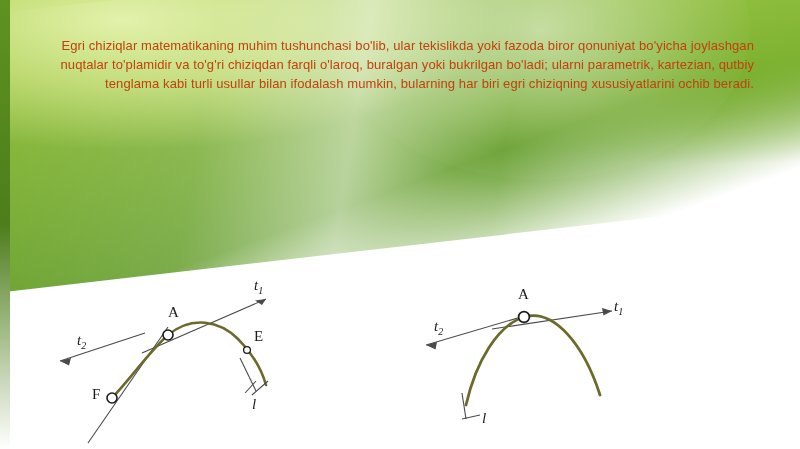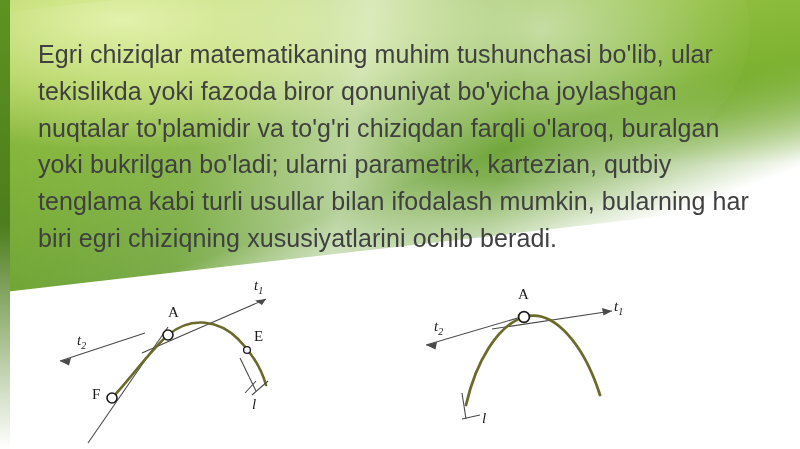--- a/index.html
+++ b/index.html
@@ -69,25 +69,26 @@
     background: radial-gradient(ellipse at center, rgba(255,255,255,0.55) 0%, rgba(255,255,255,0.12) 55%, rgba(255,255,255,0) 75%);
     pointer-events: none;
   }
 
   
   .body-text {
     position: absolute;
     left: 38px;
     top: 36px;
     width: 716px;
-    font-size: 25px;
+    font-size: 13px;
     line-height: 1.47;
-    color: #404040;
+    color: #c2410c;
     letter-spacing: 0.1px;
     white-space: pre-wrap;
+    text-align: right;
   }
 
   
   .figures {
     position: absolute;
     left: 0;
     top: 262px;
     width: 800px;
     height: 187px;
   }

